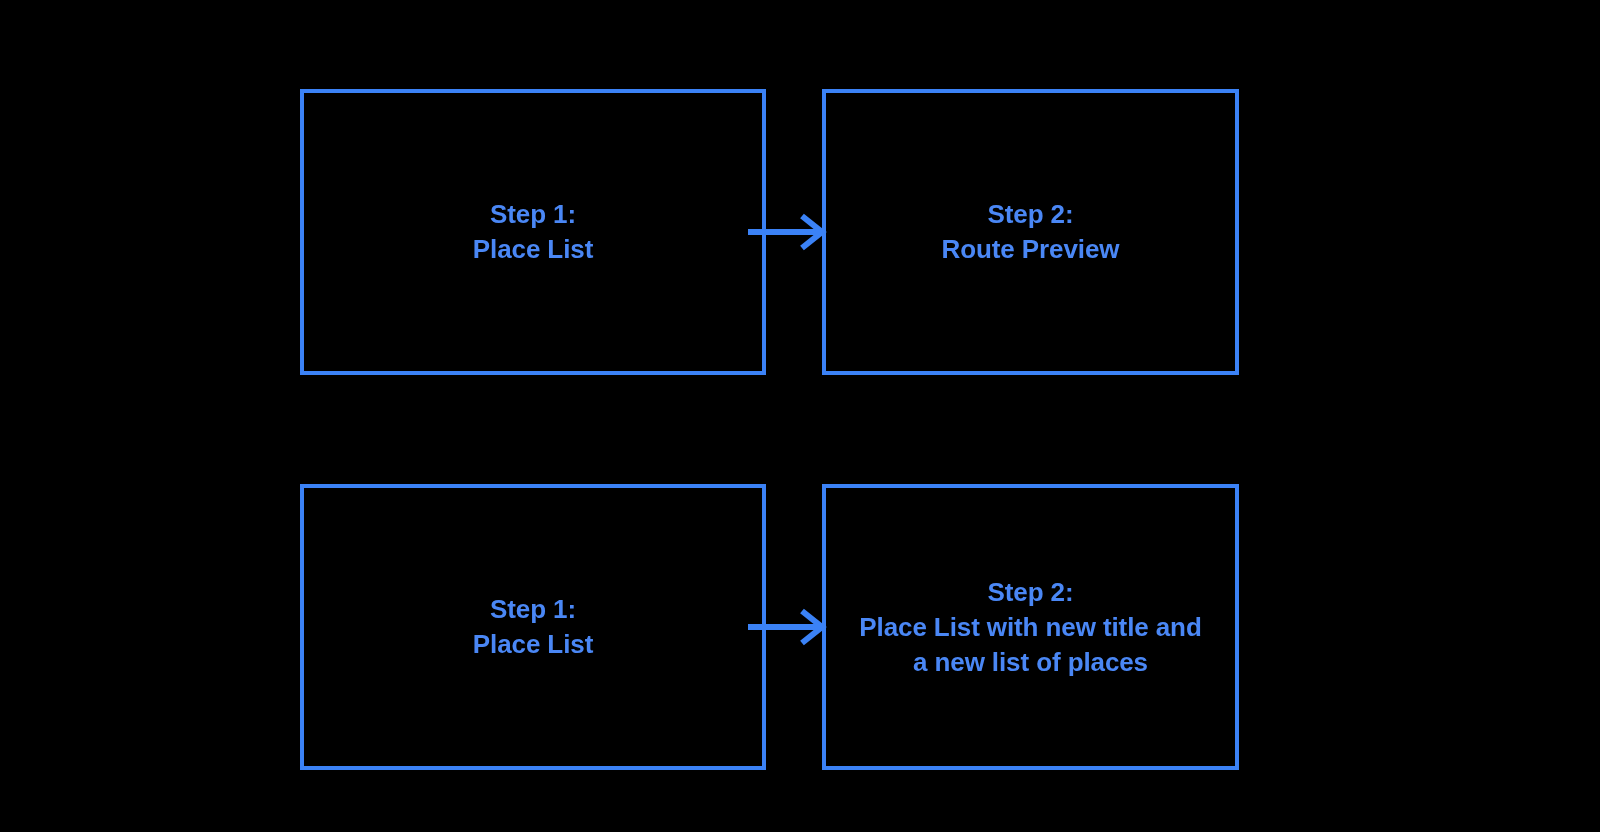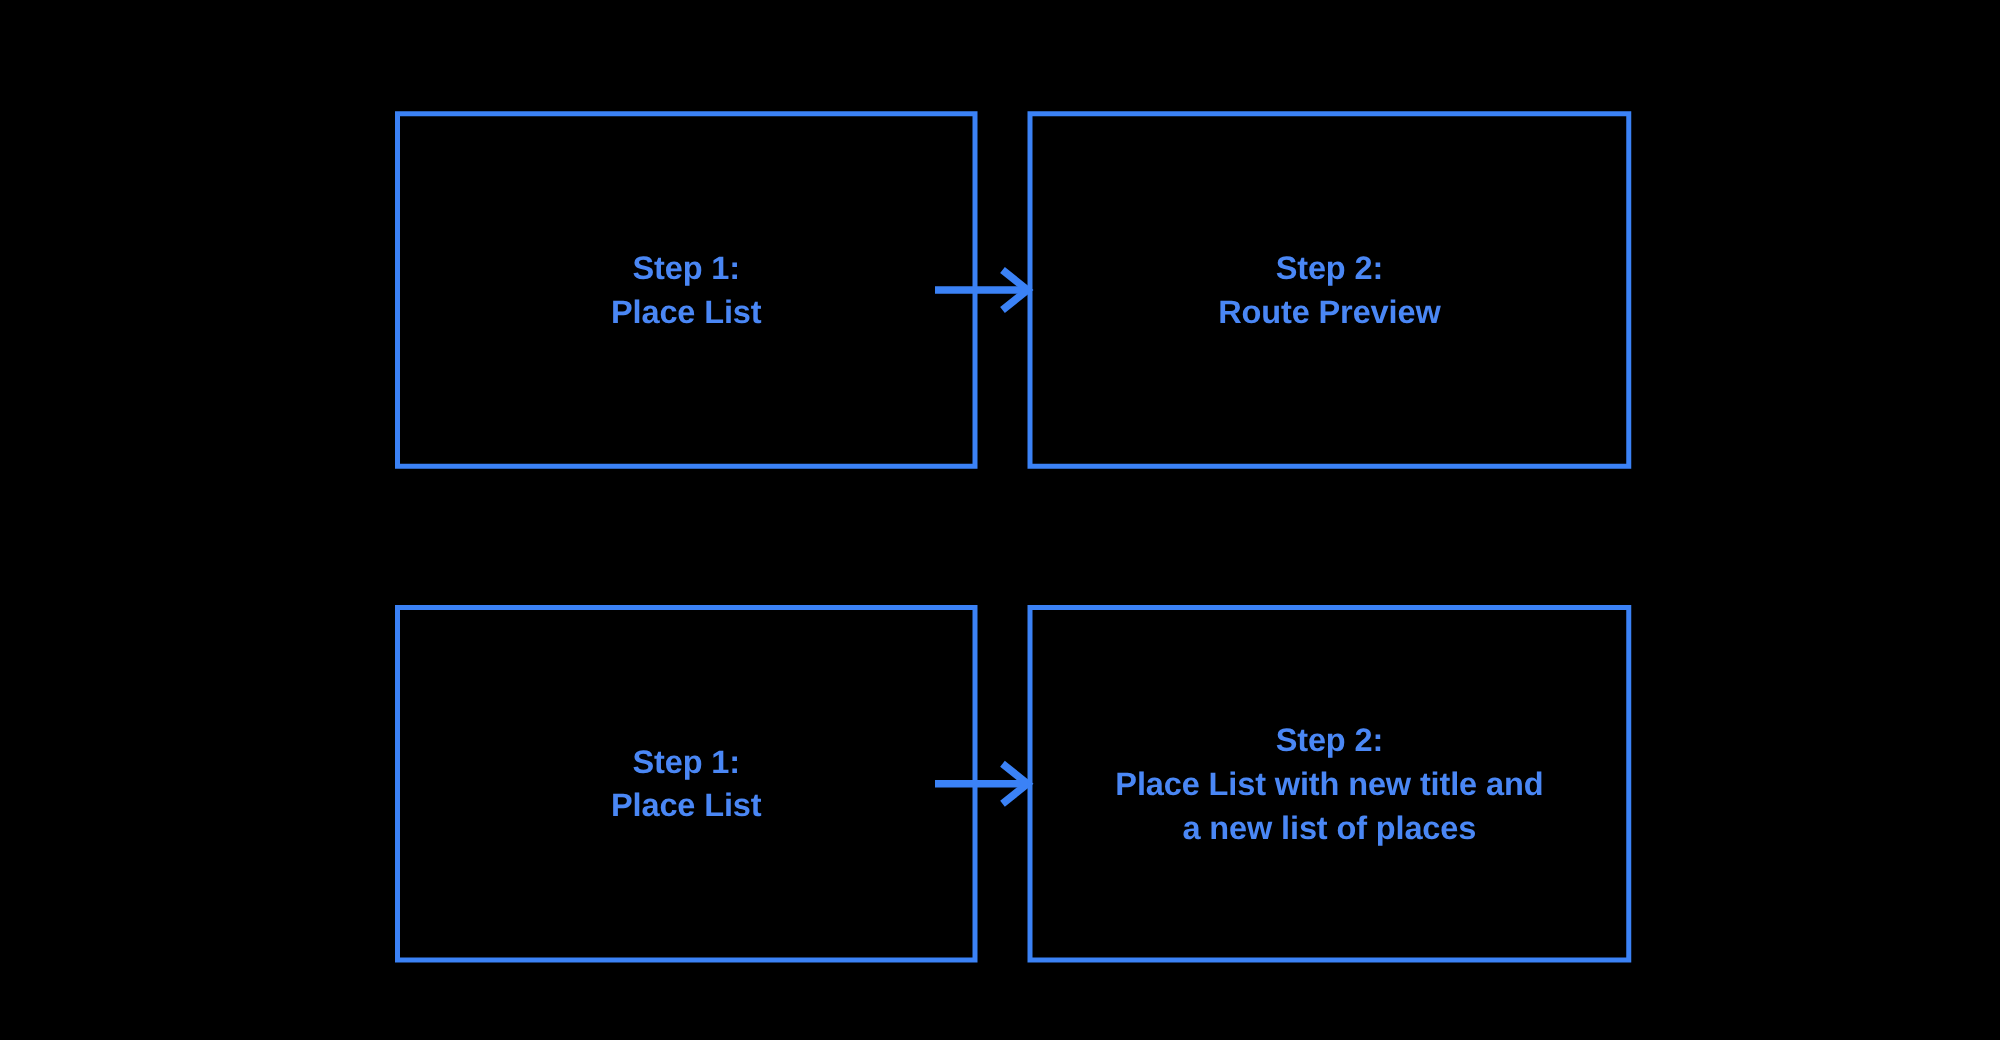--- a/index.html
+++ b/index.html
@@ -35,22 +35,22 @@
     position: absolute;
     top: 0;
     height: 286px;
     box-sizing: border-box;
     border: 4px solid #3b82f6;
     display: flex;
     align-items: center;
     justify-content: center;
     background: transparent;
   }
-  .step-box.left  { left: 316px; width: 466px; }
-  .step-box.right { left: 822px; width: 483px; align-items: center; }
+  .step-box.left  { left: 300px; width: 466px; }
+  .step-box.right { left: 822px; width: 417px; align-items: center; }
 
   .step-label {
     color: #4a87f5;
     font-family: "Liberation Sans", sans-serif;
     font-weight: bold;
     font-size: 26px;
     line-height: 35px;
     text-align: center;
     white-space: pre-line;
     letter-spacing: -0.1px;

